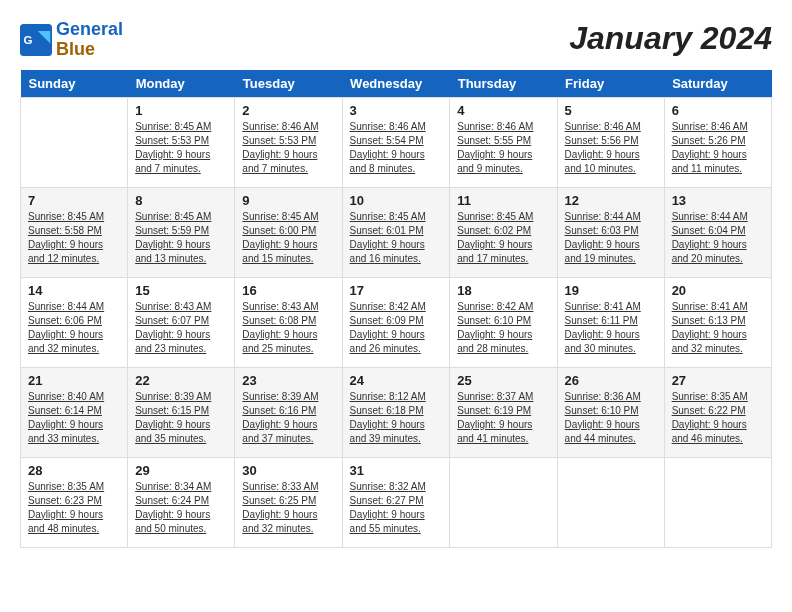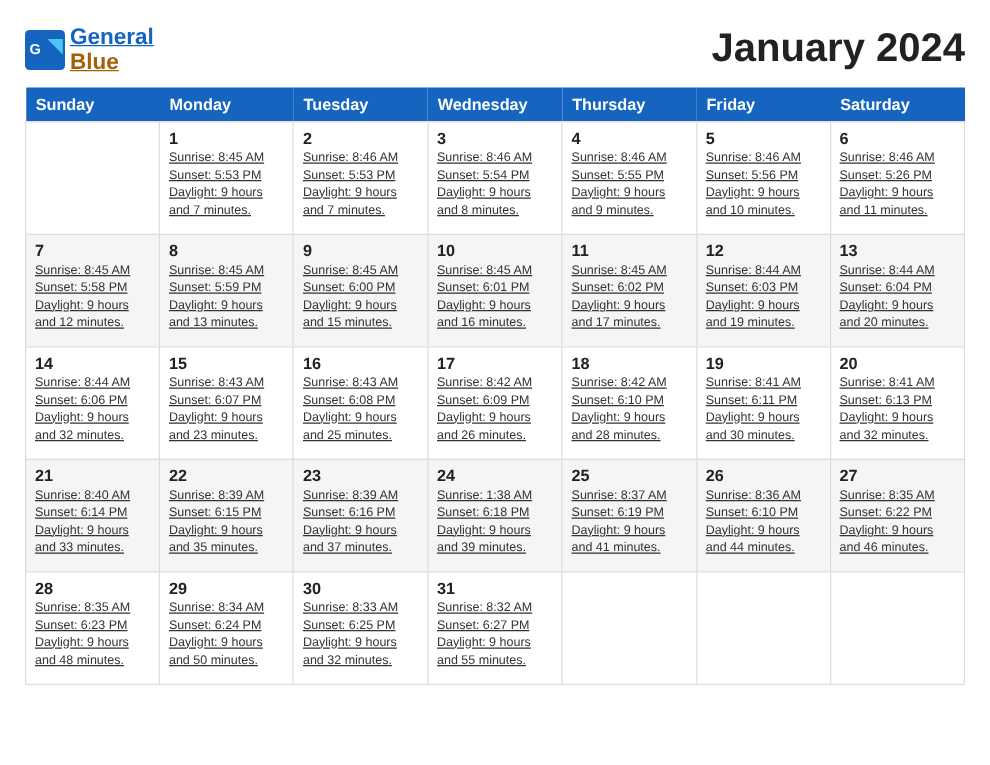--- a/index.html
+++ b/index.html
@@ -22,28 +22,28 @@
       gap: 4px;
     }
     .logo-text {
       font-size: 18px;
       font-weight: bold;
       color: #1a1a2e;
       line-height: 1.1;
     }
     .logo-text span {
       color: #1565c0;
-      text-decoration: underline;
     }
     .logo-icon {
       width: 32px;
       height: 32px;
     }
     .title-block {
       text-align: left;
+      font-style: italic;
     }
     .month-title {
       font-size: 32px;
       font-weight: bold;
       color: #222;
     }
     .location {
       font-size: 15px;
       color: #555;
     }
@@ -314,21 +314,21 @@
           <div class="day-num">23</div>
           <div class="day-info">
             <div>Sunrise: 8:39 AM</div>
             <div>Sunset: 6:16 PM</div>
             <div>Daylight: 9 hours and 37 minutes.</div>
           </div>
         </td>
         <td>
           <div class="day-num">24</div>
           <div class="day-info">
-            <div>Sunrise: 1:38 AM</div>
+            <div>Sunrise: 8:12 AM</div>
             <div>Sunset: 6:18 PM</div>
             <div>Daylight: 9 hours and 39 minutes.</div>
           </div>
         </td>
         <td>
           <div class="day-num">25</div>
           <div class="day-info">
             <div>Sunrise: 8:37 AM</div>
             <div>Sunset: 6:19 PM</div>
             <div>Daylight: 9 hours and 41 minutes.</div>

